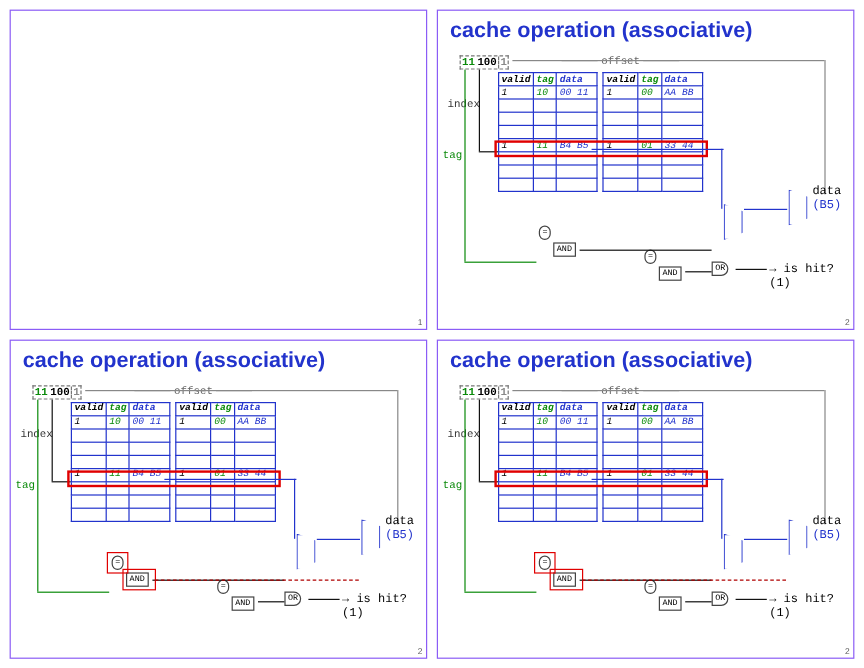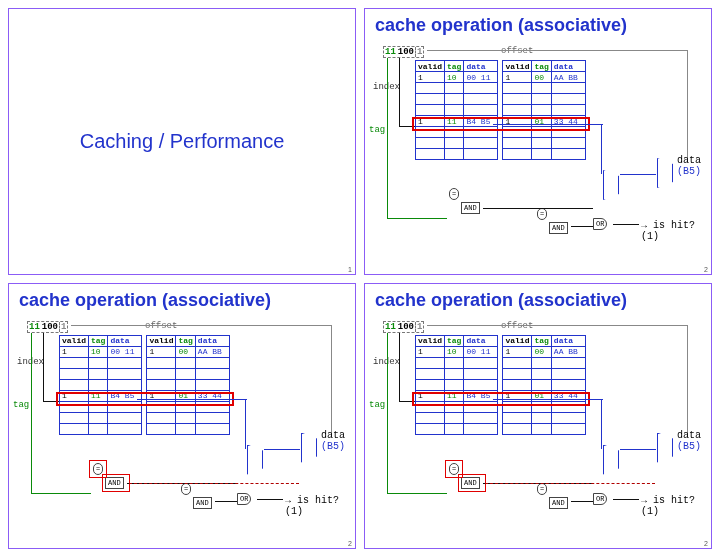--- a/index.html
+++ b/index.html
@@ -93,20 +93,21 @@
   }
   .ways {
     position: absolute;
     top: 20px; left: 50px;
     display: flex;
     gap: 4px;
   }
   table.cache {
     border-collapse: collapse;
     font-size: 8px;
+    font-style: italic;
   }
   table.cache th, table.cache td {
     border: 1px solid #2233cc;
     padding: 0 2px;
     height: 11px;
     text-align: left;
     background: #fff;
   }
   table.cache th { font-weight: bold; color: #000; }
   table.cache th.vt { color:#000; }
@@ -156,21 +157,20 @@
     border: 1.5px solid #e00000;
     pointer-events:none;
   }
 </style>
 </head>
 <body>
 
 <div class="grid">
 
   <div class="slide title-slide">
-    <h1>Caching / Performance</h1>
     <div class="pagenum">1</div>
   </div>
 
   <div class="slide">
     <div class="slide-title">cache operation (associative)</div>
     <div class="diagram">
       <div class="addrbox">
         <span class="t">11</span>
         <span class="i">100</span>
         <span class="o">1</span>

